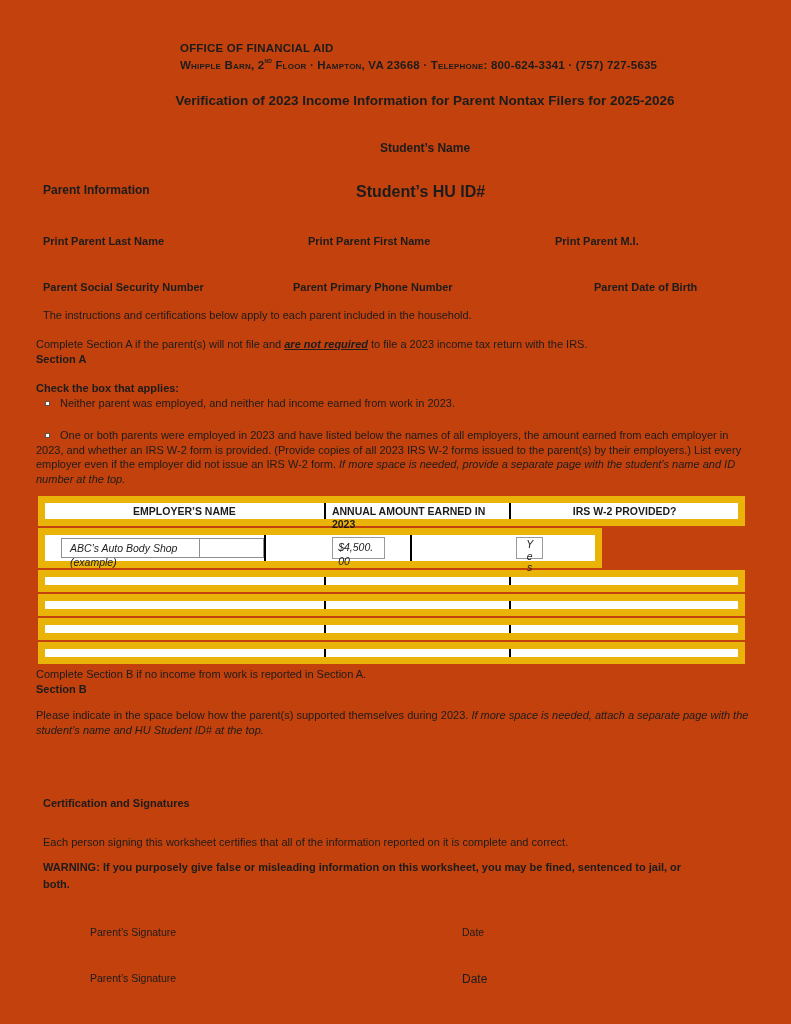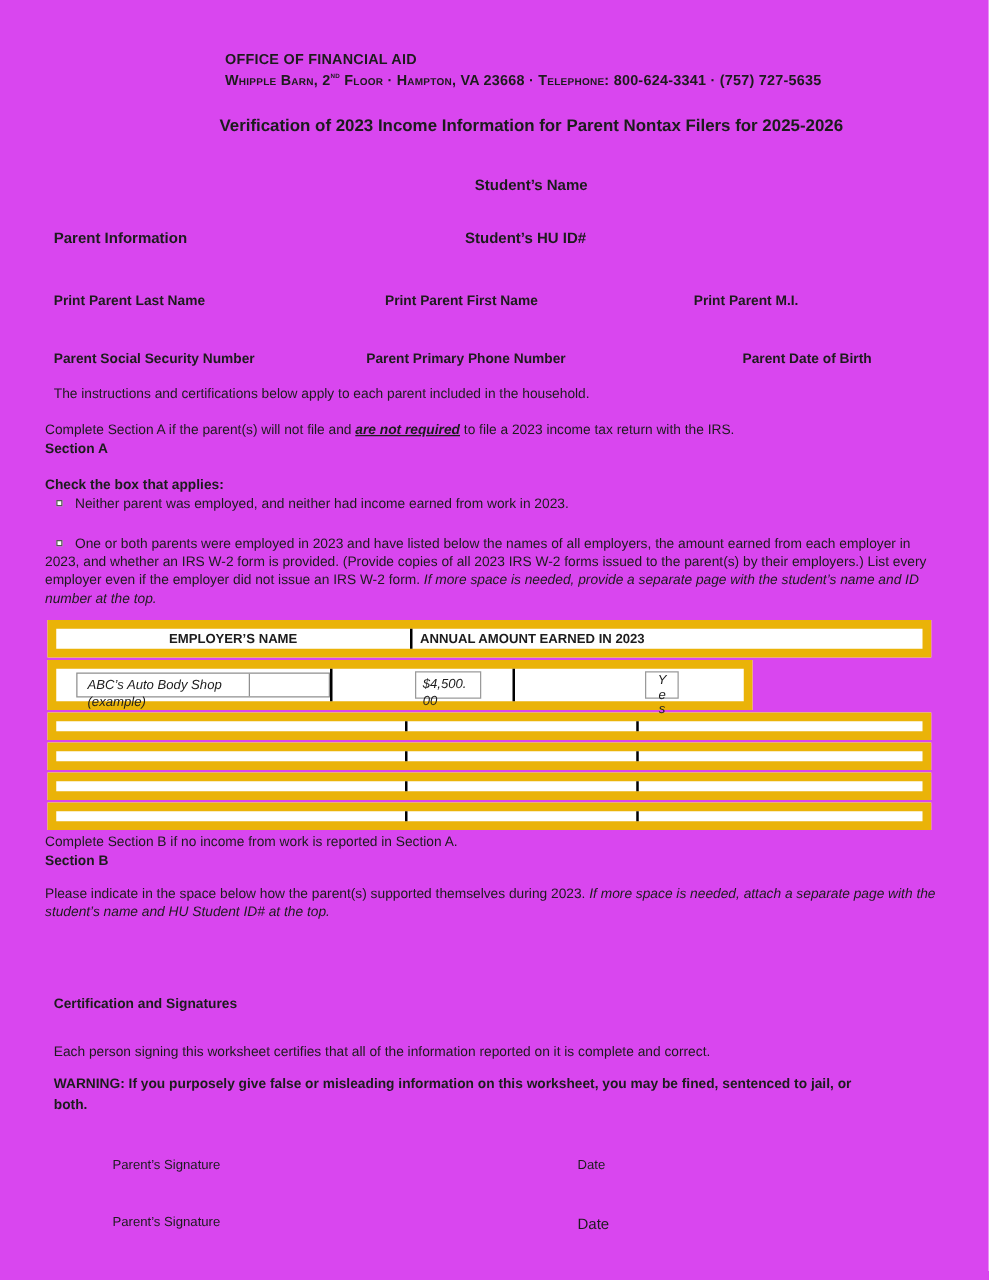--- a/index.html
+++ b/index.html
@@ -1,37 +1,37 @@
 <!DOCTYPE html>
 <html><head>
 <meta charset="utf-8">
 <style>
   * { margin:0; padding:0; box-sizing:border-box; }
   html,body { background:#ffffff; }
   body { font-family:"Liberation Sans", sans-serif; color:#1c1c1c; }
   .page {
-    position:relative; width:791px; height:1024px; background:#d946ef;
+    position:relative; width:791px; height:1024px; background:#c2410c;
     overflow:hidden; margin:0 auto;
   }
   .abs { position:absolute; }
   .b { font-weight:bold; }
   .i { font-style:italic; }
   .fs11 { font-size:11px; line-height:1.32; }
 
   
   .letterhead { left:180px; top:42px; }
   .office { font-size:11.5px; font-weight:bold; letter-spacing:.2px; }
   .addr { font-size:11.5px; font-weight:bold; font-variant:small-caps; letter-spacing:.2px; margin-top:3px; }
   .addr sup { font-size:7px; vertical-align:6px; }
 
   .form-title { left:40px; top:93px; width:770px; text-align:center; font-size:13.5px; font-weight:bold; }
 
   .students-name { left:60px; top:141px; width:730px; text-align:center; font-size:12px; font-weight:bold; }
   .parent-heading { left:43px; top:183px; font-size:12px; font-weight:bold; }
-  .hu-id { left:372px; top:183px; font-size:12px; font-weight:bold; }
+  .hu-id { left:356px; top:183px; font-size:16px; font-weight:bold; }
 
   .lbl { font-size:11px;font-weight:bold; }
   .row-names  { top:235px; }
   .row-ssn    { top:281px; }
 
   .instructions { left:43px; top:308px; }
 
   .sectA-intro { left:36px; top:337px; }
   .em-req { font-weight:bold; font-style:italic; text-decoration:underline; }
   .sectA-head { left:36px; top:352px; }
@@ -114,20 +114,21 @@
 
   <div class="abs fs11 check1"><span class="cbx"></span><span>Neither parent was employed, and neither had income earned from work in 2023.</span></div>
 
   <div class="abs fs11 check2"><span class="cbx"></span><span>One or both parents were employed in 2023 and have listed below the names of all employers, the amount earned from each employer in 2023, and whether an IRS W-2 form is provided. (Provide copies of all 2023 IRS W-2 forms issued to the parent(s) by their employers.) List every employer even if the employer did not issue an IRS W-2 form.  </span><span class="i">If more space is needed, provide a separate page with the student’s name and ID number at the top.</span></div>
 
   <div class="abs etable">
 
     <div class="trow thead-row">
       <div class="hc hc1">EMPLOYER’S NAME</div>
       <div class="hc hc2">ANNUAL AMOUNT EARNED IN 2023</div>
+      <div class="hc hc3">IRS W-2 PROVIDED?</div>
     </div>
 
     <div class="trow example-row">
       <div class="ec ec1">
         <div class="inset1">
           <div class="txt">
             <div>ABC’s Auto Body Shop</div>
             <div>(example)</div>
           </div>
           <div class="inset1-div"></div>

